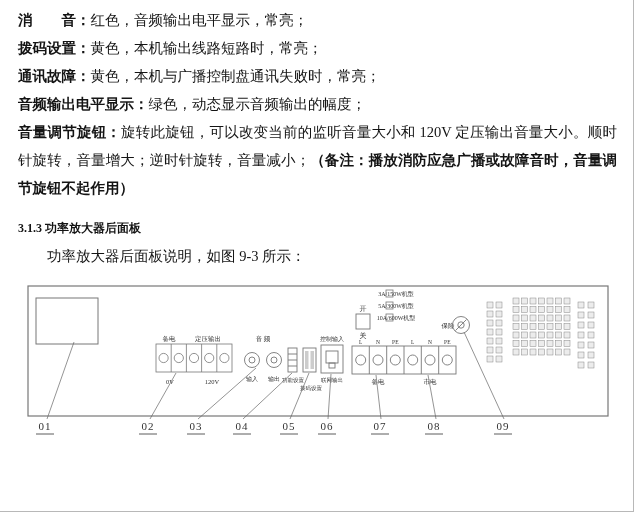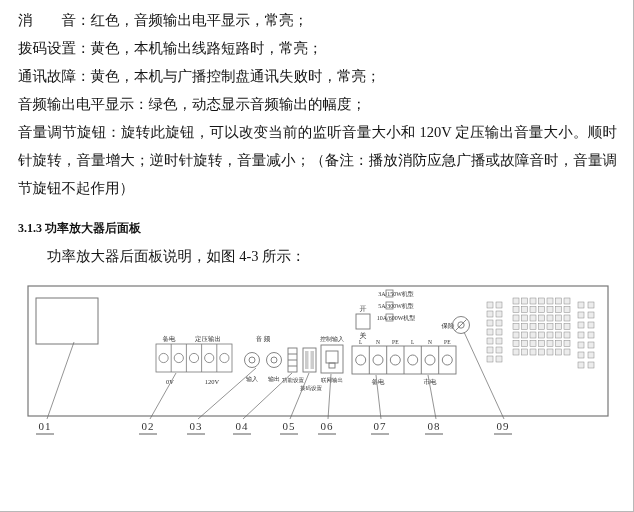--- a/index.html
+++ b/index.html
@@ -16,21 +16,21 @@
     border-bottom:1px solid #b8b8b8;
     padding:6px 16px 0 18px;
     overflow:hidden;
     background:#fff;
   }
   .para, .intro {
     font-size:14.5px;
     line-height:28px;
     text-align:justify;
   }
-  .lbl { font-weight:normal; }
+  .lbl { font-weight:bold; }
   .heading {
     font-size:12px;
     line-height:28px;
     font-weight:bold;
     margin-top:12px;
   }
   .intro { text-indent:2em; }
   .figure { display:block; margin:8px 0 0 -18px; }
   .caption {
     text-align:center;
@@ -59,21 +59,21 @@
 <div class="page">
 
   <div class="text-block">
     <p class="para"><span class="lbl">消　　音：</span><span>红色，音频输出电平显示，常亮；</span></p>
     <p class="para"><span class="lbl">拨码设置：</span><span>黄色，本机输出线路短路时，常亮；</span></p>
     <p class="para"><span class="lbl">通讯故障：</span><span>黄色，本机与广播控制盘通讯失败时，常亮；</span></p>
     <p class="para"><span class="lbl">音频输出电平显示：</span><span>绿色，动态显示音频输出的幅度；</span></p>
     <p class="para"><span class="lbl">音量调节旋钮：</span><span>旋转此旋钮，可以改变当前的监听音量大小和 120V 定压输出音量大小。顺时针旋转，音量增大；逆时针旋转，音量减小；</span><span class="lbl">（备注：播放消防应急广播或故障音时，音量调节旋钮不起作用）</span></p>
 
     <h3 class="heading">3.1.3 功率放大器后面板</h3>
-    <p class="intro">功率放大器后面板说明，如图 4-3 所示：</p>
+    <p class="intro">功率放大器后面板说明，如图 9-3 所示：</p>
   </div>
 
   <svg class="figure" width="634" height="172" viewBox="0 0 634 172" xmlns="http://www.w3.org/2000/svg">
 
     <rect x="28" y="8" width="580" height="130" fill="#fff" stroke="#777" stroke-width="1.2"></rect>
     <rect x="36" y="20" width="62" height="46" fill="#fff" stroke="#777" stroke-width="1"></rect>
 
     <text class="t65" x="169" y="63">备电</text>
     <text class="t65" x="208" y="63">定压输出</text>
     <g stroke="#777" fill="none" stroke-width="0.8">

